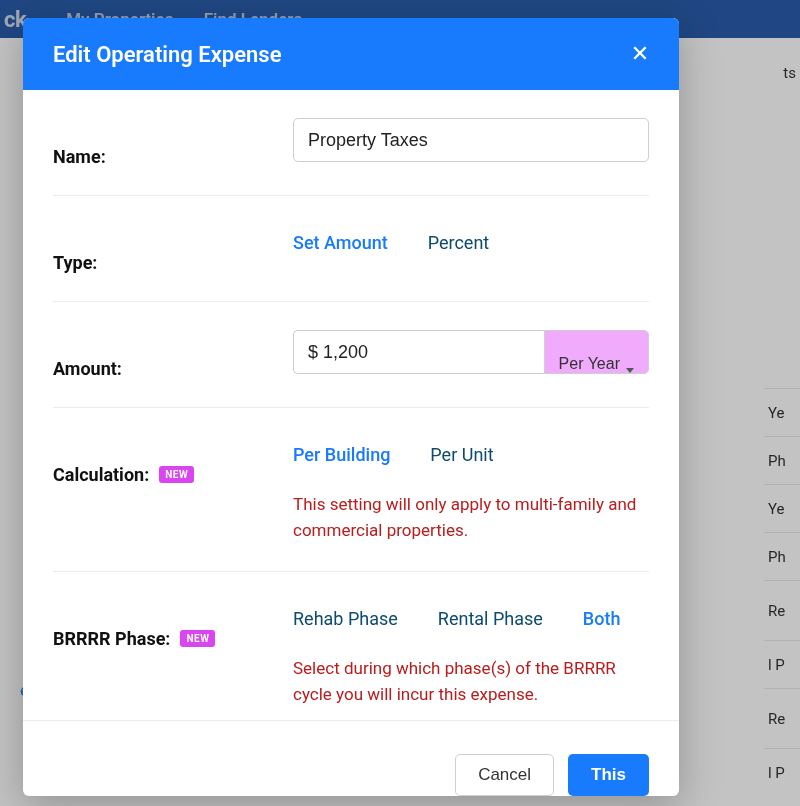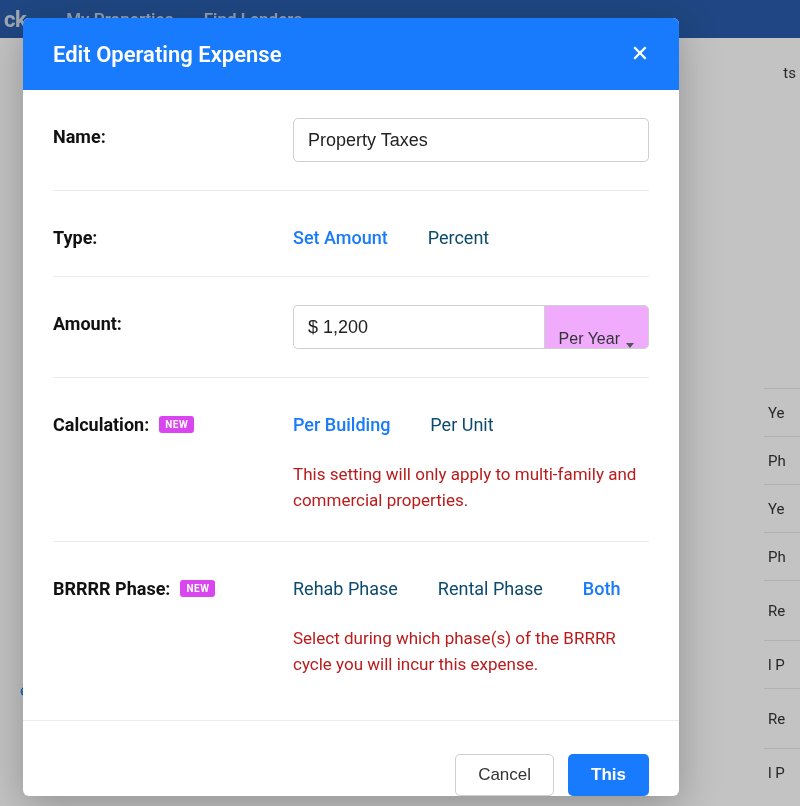--- a/index.html
+++ b/index.html
@@ -82,21 +82,21 @@
     align-items: flex-start;
   }
   .row:last-child { border-bottom: none; }
   .row-label {
     width: 240px;
     flex-shrink: 0;
     font-size: 18px;
     font-weight: 700;
     color: #111;
     padding-top: 8px;
-    display: flex; align-items: center; gap: 10px;
+    display: flex; align-items: center; gap: 10px; margin-top: 20px;
   }
   .row-content { flex: 1; }
 
   .new-badge {
     display: inline-block;
     background: #d946ef;
     color: #fff;
     font-size: 10px;
     font-weight: 700;
     letter-spacing: 0.5px;

